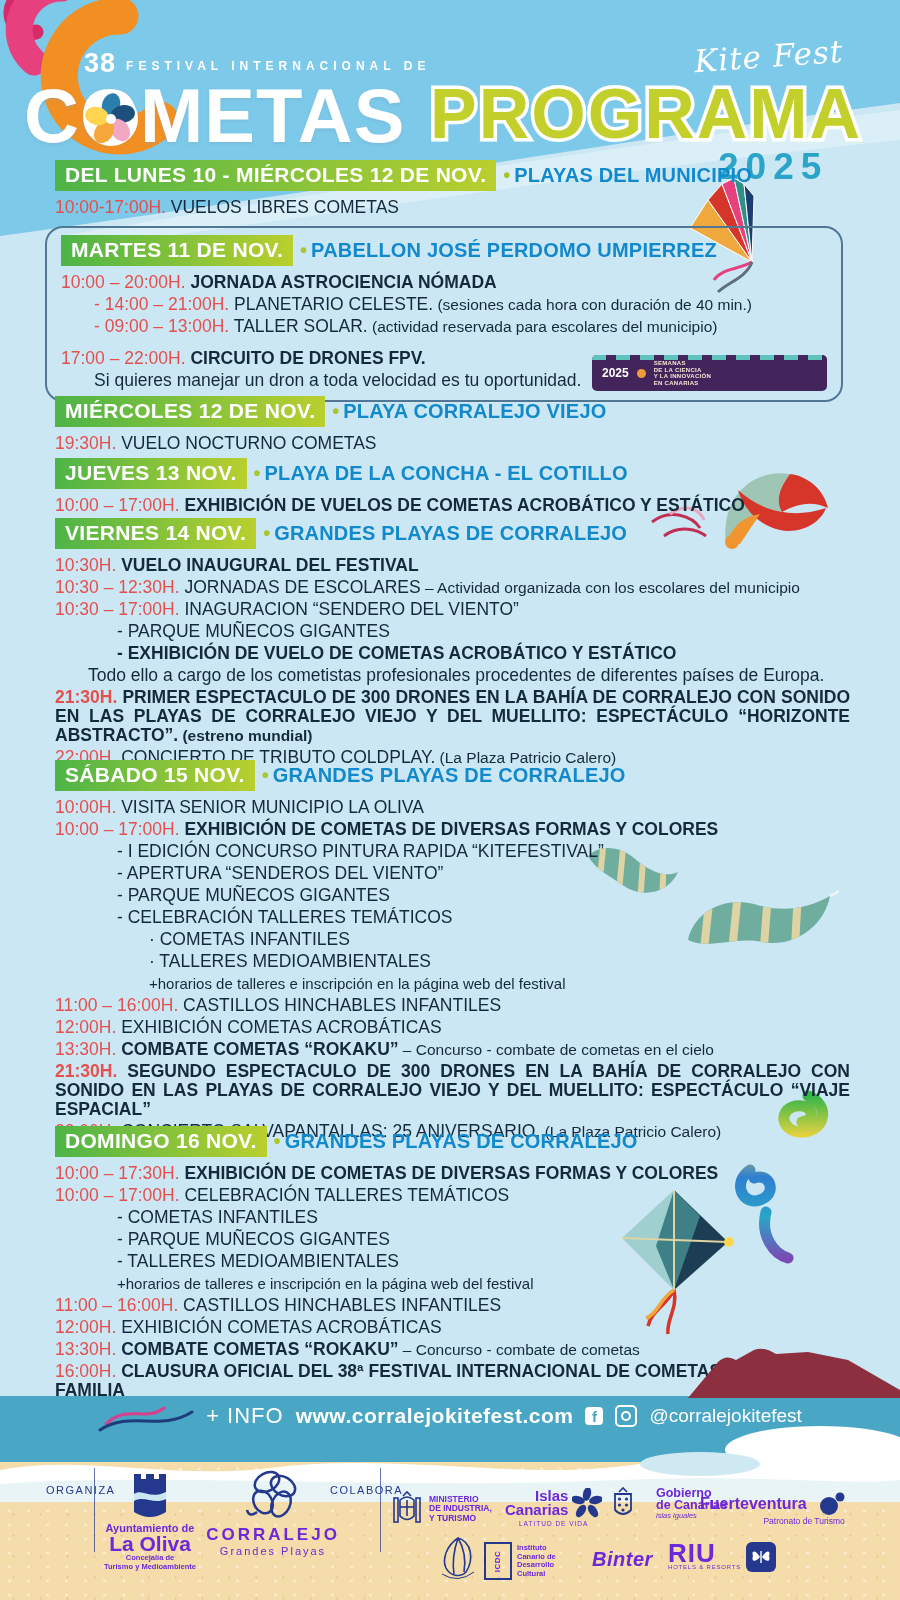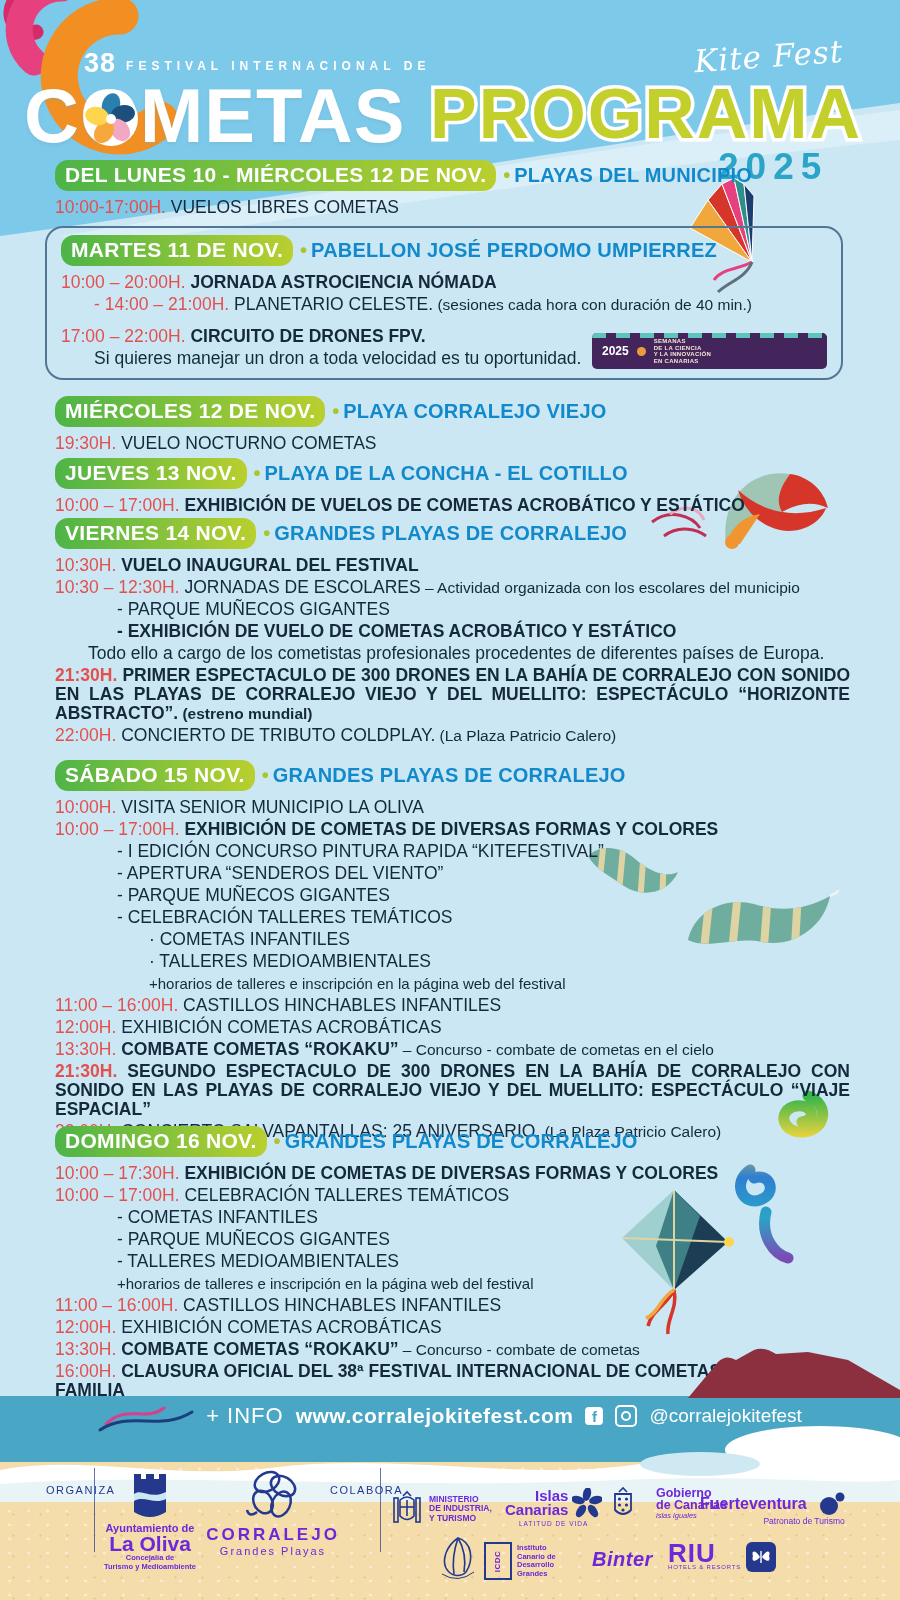--- a/index.html
+++ b/index.html
@@ -17,21 +17,21 @@
             font-size:31px;color:#fff;transform:rotate(-4deg);z-index:3;letter-spacing:1px;}
   #programa-svg{position:absolute;left:426px;top:70px;z-index:3;}
   #year{position:absolute;left:718px;top:146px;font-size:37px;font-weight:bold;color:#2aa4c7;
         letter-spacing:7px;z-index:3;}
   #spiral{position:absolute;left:0;top:0;z-index:2;}
   
   #schedule{position:absolute;left:0;top:0;width:900px;height:1600px;z-index:5;}
   .section{position:absolute;left:55px;width:800px;}
   .sec-head{margin-bottom:7px;white-space:nowrap;}
   .day-label{display:inline-block;background:linear-gradient(90deg,#4db448,#b9cf2e);color:#fff;
-             font-weight:bold;font-size:21px;padding:3px 10px 4px;letter-spacing:.3px;border-radius:13px;}
+             font-weight:bold;font-size:21px;padding:3px 10px 4px;letter-spacing:.3px;}
   .bullet{color:#a9c530;font-size:20px;font-weight:bold;margin:0 4px 0 7px;}
   .venue{color:#1289cb;font-weight:bold;font-size:20px;letter-spacing:.2px;}
   .line{margin-top:3px;font-size:17.5px;line-height:19px;color:#14293c;font-weight:normal;width:795px;}
   .line .time{color:#e4504e;}
   .line .b{font-weight:bold;}
   .line .plain{font-weight:normal;}
   .line .small{font-size:15px;}
   .line .note{font-size:15.5px;}
   .line .note.nb{font-weight:bold;}
   .line.gap{margin-top:13px;}
@@ -211,20 +211,21 @@
 
   <div id="schedule">
       <section class="section" style="top: 160px;">
         <div class="sec-head"><span class="day-label">DEL LUNES 10 - MIÉRCOLES 12 DE NOV.</span><span class="bullet">•</span><span class="venue">PLAYAS DEL MUNICIPIO</span></div>
         <div class="line"><span class="time">10:00-17:00H. </span><span>VUELOS LIBRES COMETAS</span></div>
       </section>
       <section class="section boxed" style="top: 226px;">
         <div class="sec-head"><span class="day-label">MARTES 11 DE NOV.</span><span class="bullet">•</span><span class="venue">PABELLON JOSÉ PERDOMO UMPIERREZ</span></div>
         <div class="line"><span class="time">10:00 – 20:00H. </span><span class="b">JORNADA ASTROCIENCIA NÓMADA</span></div>
         <div class="line ind1"><span class="time">- 14:00 – 21:00H. </span><span>PLANETARIO CELESTE.</span><span class="note"> (sesiones cada hora con duración de 40 min.)</span></div>
+        <div class="line ind1"><span class="time">- 09:00 – 13:00H. </span><span>TALLER SOLAR.</span><span class="note"> (actividad reservada para escolares del municipio)</span></div>
         <div class="line gap"><span class="time">17:00 – 22:00H. </span><span class="b">CIRCUITO DE DRONES FPV.</span></div>
         <div class="line ind1"><span class="plain">Si quieres manejar un dron a toda velocidad es tu oportunidad.</span></div>
         <div class="drone-banner">
           <span class="b-year">2025</span>
           <span class="b-dot"></span>
           <div class="b-text">
             <div class="b-line">SEMANAS</div>
             <div class="b-line">DE LA CIENCIA</div>
             <div class="b-line">Y LA INNOVACIÓN</div>
             <div class="b-line">EN CANARIAS</div>
@@ -236,20 +237,21 @@
         <div class="line"><span class="time">19:30H. </span><span>VUELO NOCTURNO COMETAS</span></div>
       </section>
       <section class="section" style="top: 458px;">
         <div class="sec-head"><span class="day-label">JUEVES 13 NOV.</span><span class="bullet">•</span><span class="venue">PLAYA DE LA CONCHA - EL COTILLO</span></div>
         <div class="line"><span class="time">10:00 – 17:00H. </span><span class="b">EXHIBICIÓN DE VUELOS DE COMETAS ACROBÁTICO Y ESTÁTICO</span></div>
       </section>
       <section class="section" style="top: 518px;">
         <div class="sec-head"><span class="day-label">VIERNES 14 NOV.</span><span class="bullet">•</span><span class="venue">GRANDES PLAYAS DE CORRALEJO</span></div>
         <div class="line"><span class="time">10:30H. </span><span class="b">VUELO INAUGURAL DEL FESTIVAL</span></div>
         <div class="line"><span class="time">10:30 – 12:30H. </span><span>JORNADAS DE ESCOLARES</span><span class="note"> – Actividad organizada con los escolares del municipio</span></div>
+        <div class="line"><span class="time">10:30 – 17:00H. </span><span>INAGURACION “SENDERO DEL VIENTO”</span></div>
         <div class="line ind2"><span>- PARQUE MUÑECOS GIGANTES</span></div>
         <div class="line ind2"><span class="b">- EXHIBICIÓN DE VUELO DE COMETAS ACROBÁTICO Y ESTÁTICO</span></div>
         <div class="line ind1"><span class="plain">Todo ello a cargo de los cometistas profesionales procedentes de diferentes países de Europa.</span></div>
         <div class="line justify"><span class="time b">21:30H. </span><span class="b">PRIMER ESPECTACULO DE 300 DRONES EN LA BAHÍA DE CORRALEJO CON SONIDO EN LAS PLAYAS DE CORRALEJO VIEJO Y DEL MUELLITO: ESPECTÁCULO “HORIZONTE ABSTRACTO”.</span><span class="note nb"> (estreno mundial)</span></div>
         <div class="line"><span class="time">22:00H. </span><span>CONCIERTO DE TRIBUTO COLDPLAY.</span><span class="note"> (La Plaza Patricio Calero)</span></div>
       </section>
       <section class="section" style="top: 760px;">
         <div class="sec-head"><span class="day-label">SÁBADO 15 NOV.</span><span class="bullet">•</span><span class="venue">GRANDES PLAYAS DE CORRALEJO</span></div>
         <div class="line"><span class="time">10:00H. </span><span>VISITA SENIOR MUNICIPIO LA OLIVA</span></div>
         <div class="line"><span class="time">10:00 – 17:00H. </span><span class="b">EXHIBICIÓN DE COMETAS DE DIVERSAS FORMAS Y COLORES</span></div>
@@ -411,21 +413,21 @@
     </svg>
 
     <div class="logo-row navy" style="left:484px;top:82px">
       <div class="icdc-box">
         <span class="icdc-abbr">ICDC</span>
       </div>
       <div class="icdc-lines">
         <div>Instituto</div>
         <div>Canario de</div>
         <div>Desarrollo</div>
-        <div>Grandes</div>
+        <div>Cultural</div>
       </div>
     </div>
 
     <div class="binter navy" style="position:absolute;left:592px;top:88px">Binter</div>
 
     <div class="f-block navy" style="left:668px;top:82px;align-items:flex-start">
       <div class="riu-name">RIU</div>
       <div class="riu-tag">HOTELS &amp; RESORTS</div>
     </div>
 

